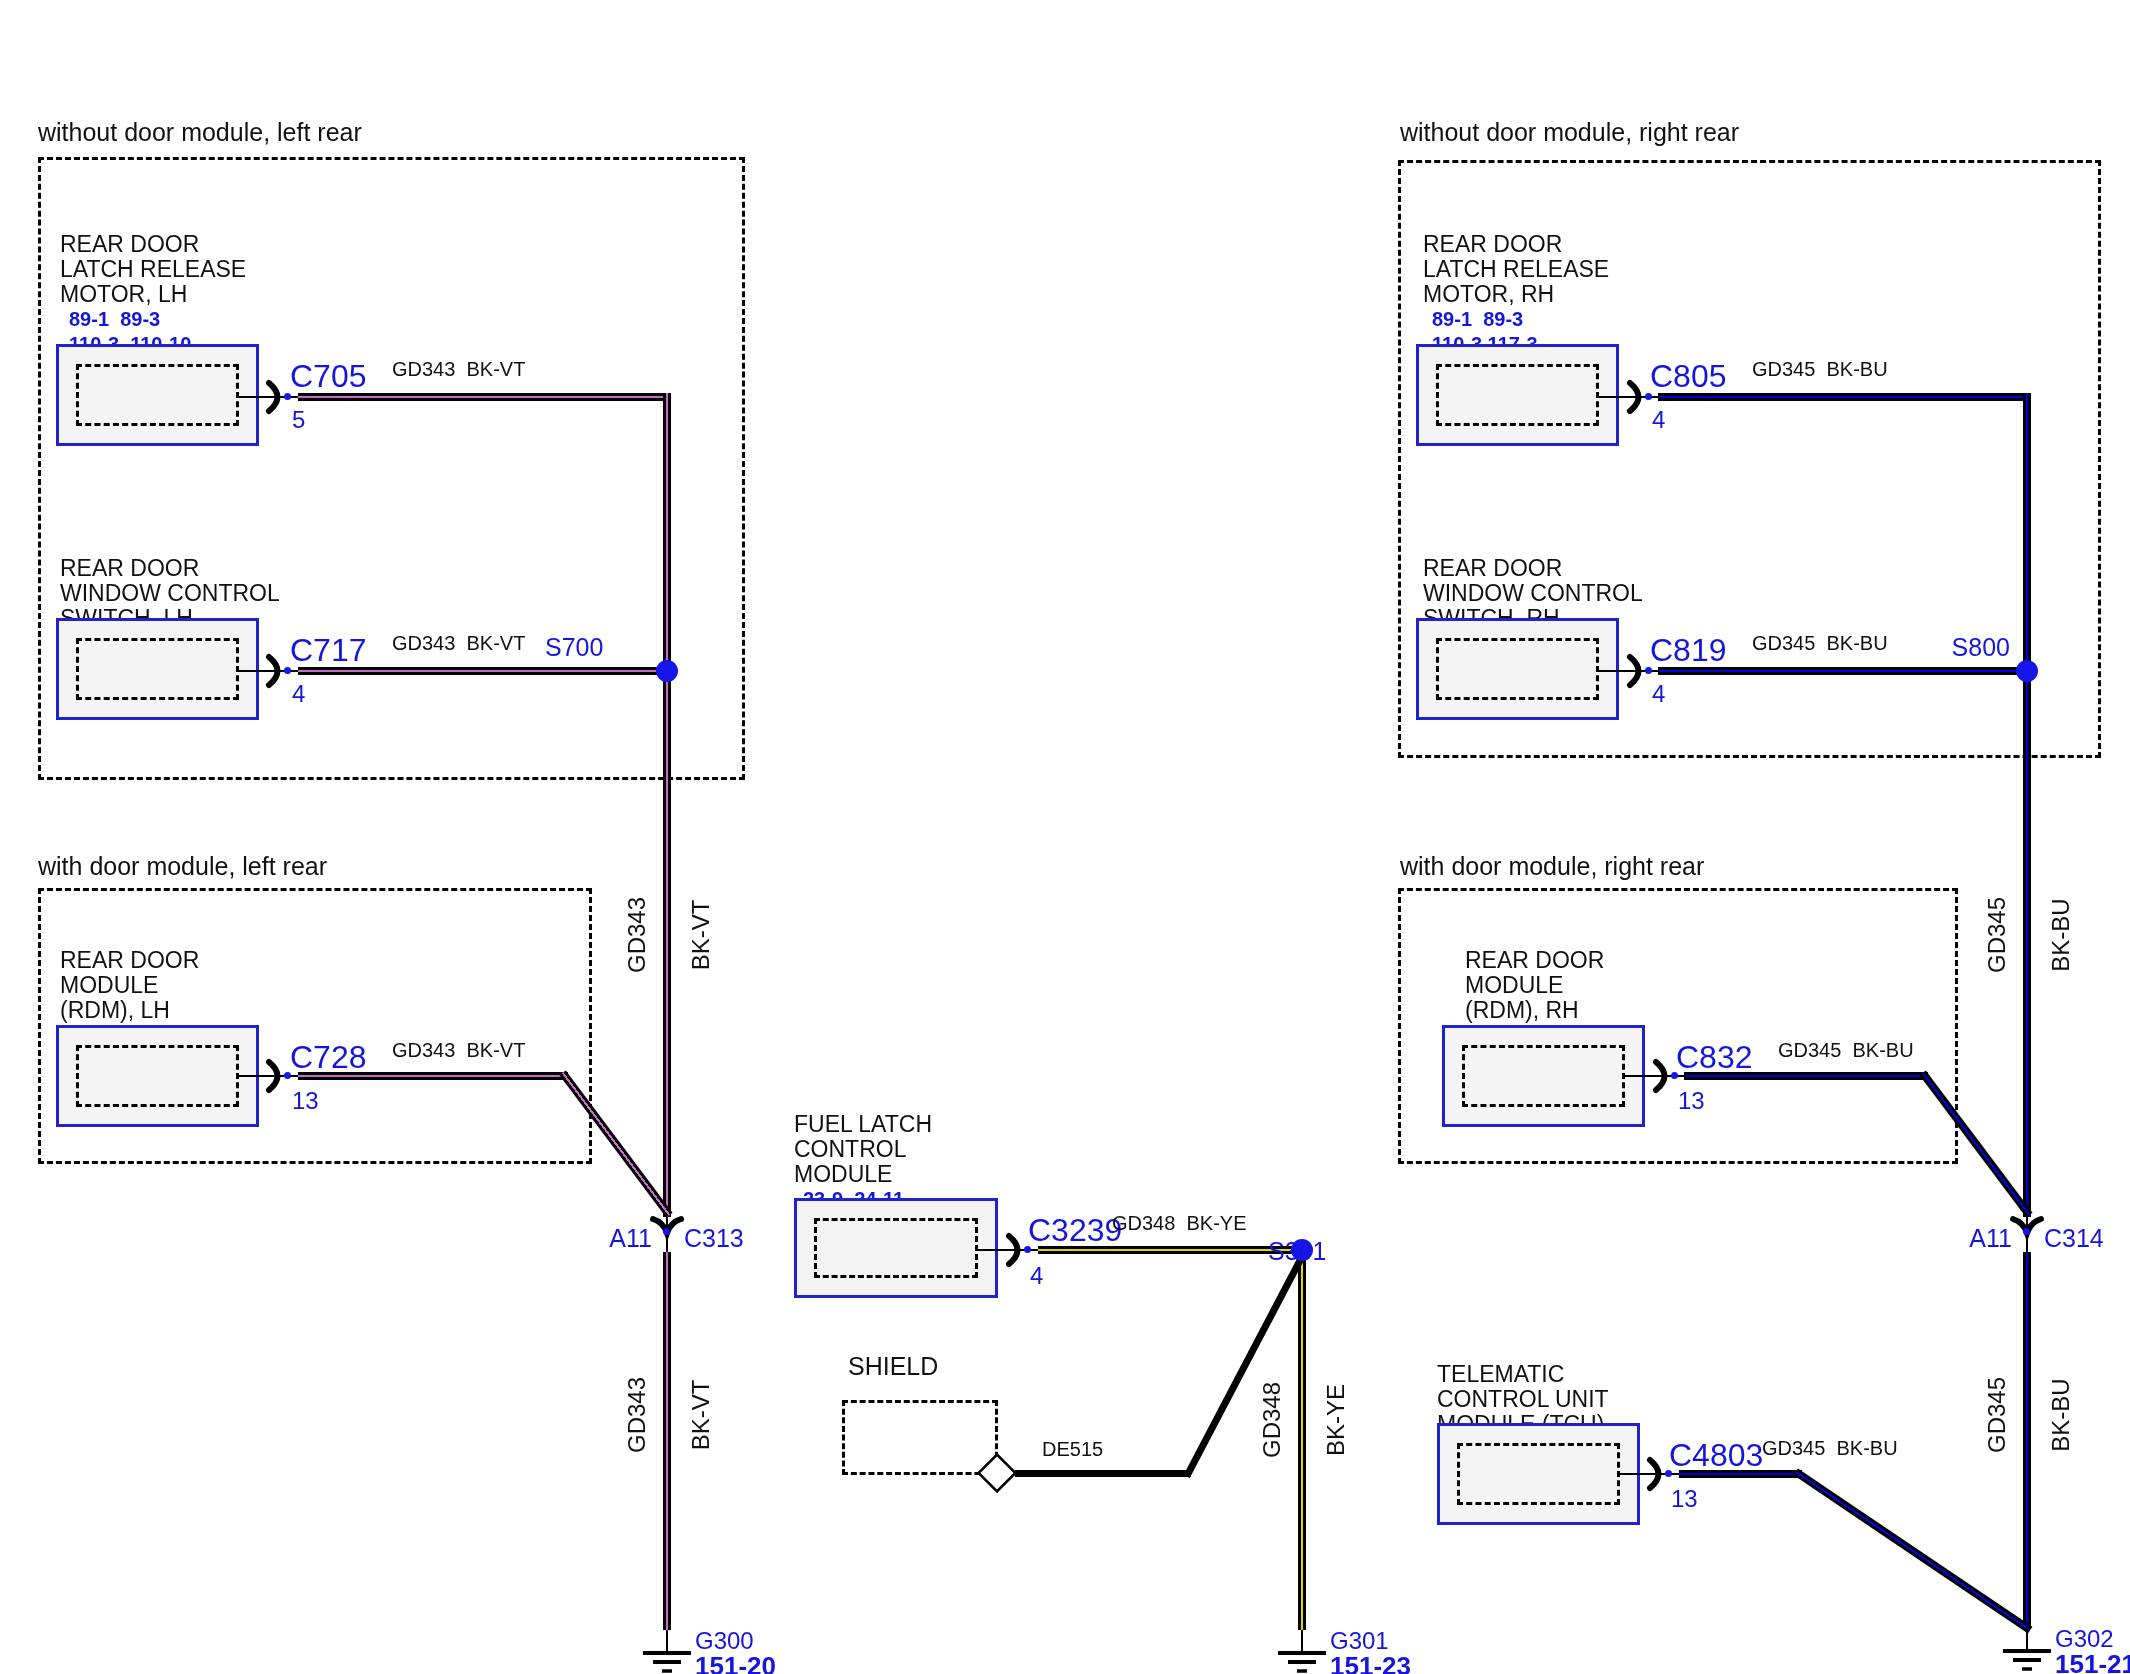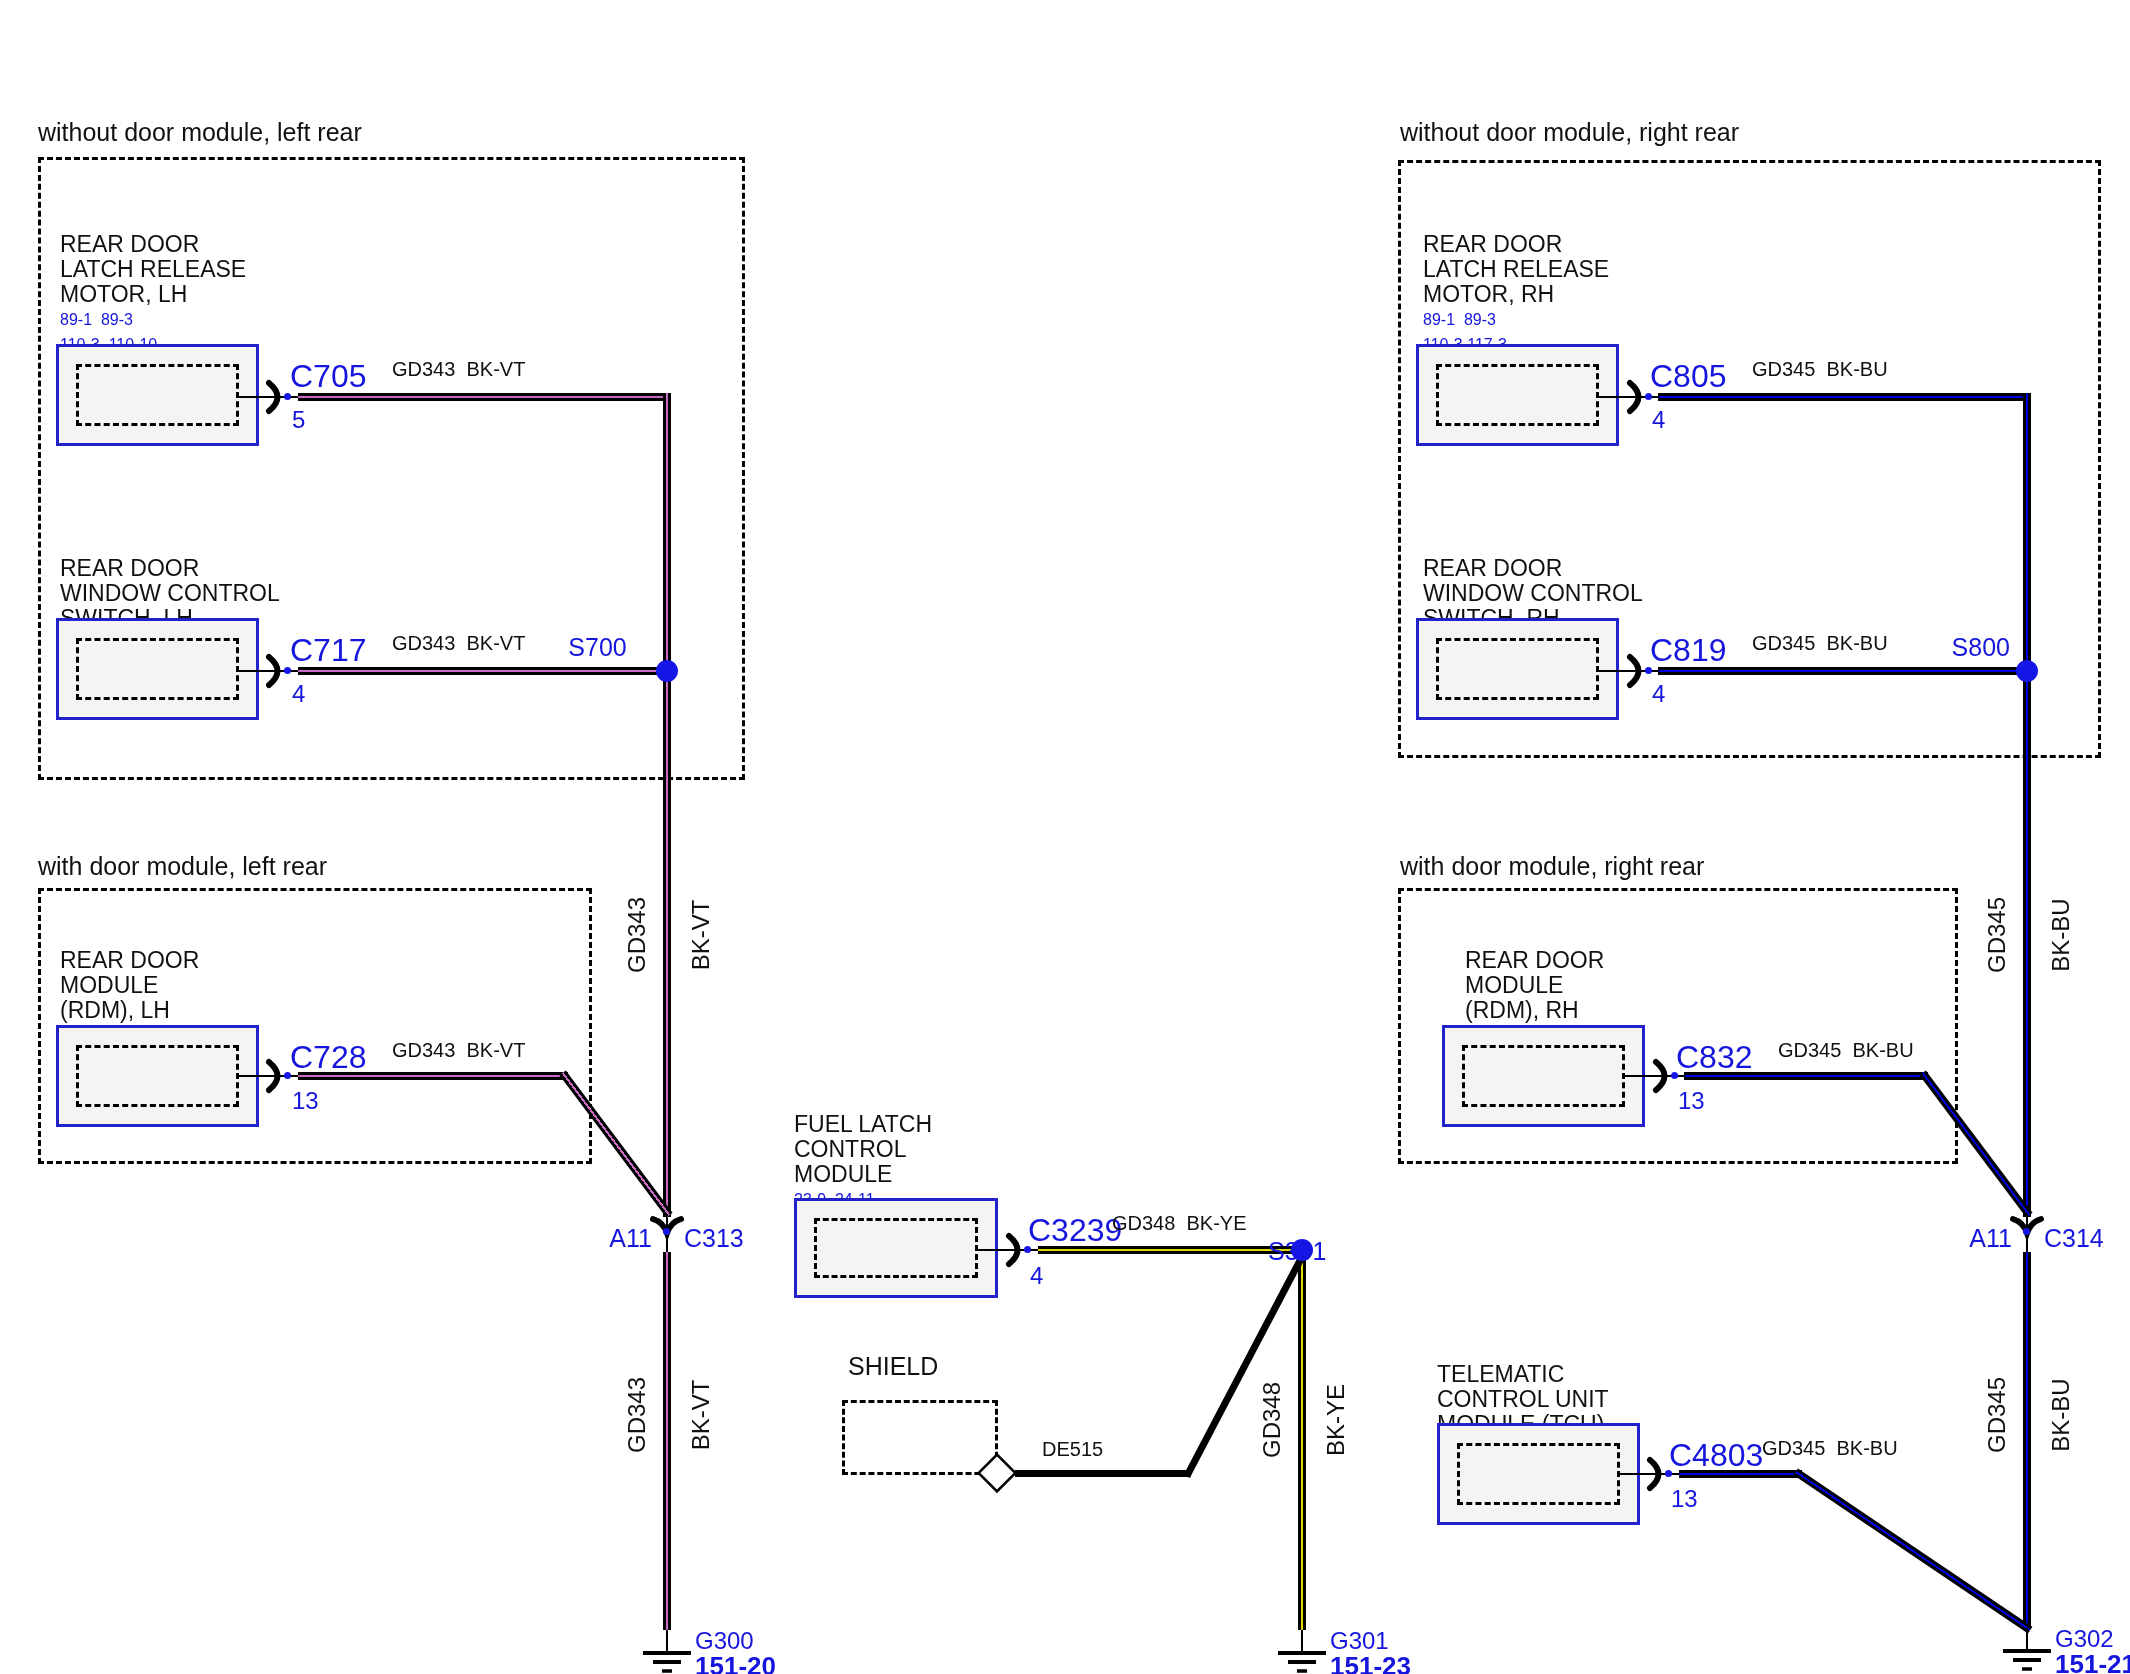--- a/index.html
+++ b/index.html
@@ -6,21 +6,21 @@
   body{font-family:"Liberation Sans", sans-serif;}
   #canvas{position:relative;width:2130px;height:1674px;background:#fff;overflow:hidden;
           --c-violet:#c76bc7;--c-blue:#0000e0;--c-yellow:#e2d800;--blue-txt:#1515dd;}
   #canvas *{position:absolute;box-sizing:border-box;}
   .title{font-size:44px;letter-spacing:-1px;color:#000;white-space:pre;}
   .seclabel{font-size:25px;color:#111;white-space:pre;}
   .dashbox{border:3px dashed #000;}
   .cbox{border:3px solid #2222cc;background:#f4f4f4;}
   .cbox-inner{position:absolute;left:17px;top:17px;right:17px;bottom:17px;border:3px dashed #000;}
   .ctext{font-size:23px;line-height:25px;color:#111;white-space:pre;}
-  .ctext .refs{font-size:16px;font-weight:400;color:var(--blue-txt);}
+  .ctext .refs{font-size:20px;font-weight:700;color:var(--blue-txt);margin-left:9px;}
   .conn{font-size:32px;color:var(--blue-txt);white-space:pre;}
   .pin{font-size:24px;color:var(--blue-txt);white-space:pre;}
   .wlabel{font-size:20px;color:#111;white-space:pre;}
   .vlab{width:120px;text-align:center;font-size:24px;color:#111;transform:rotate(-90deg);white-space:pre;}
   .splab{font-size:25px;color:var(--blue-txt);white-space:pre;}
   .inlab{font-size:25px;color:var(--blue-txt);white-space:pre;}
   .gid{font-size:24px;color:var(--blue-txt);white-space:pre;}
   .gpage{font-size:26px;font-weight:700;color:var(--blue-txt);white-space:pre;}
   .wh{height:8px;background:linear-gradient(to bottom,#000 0 3px,var(--s) 3px 5px,#000 5px 8px);}
   .wv{width:8px;background:linear-gradient(to right,#000 0 3px,var(--s) 3px 5px,#000 5px 8px);}
@@ -223,21 +223,21 @@
   <div class="stub" style="left:1619px;top:1473px;width:60px"></div>
   <svg class="arr dia" style="left:1647px;top:1458px" width="24" height="32" viewBox="0 0 24 32">
       <path d="M3,2 Q20,16 3,30"></path>
     </svg>
   <div class="bdot" style="left:1665px;top:1470px"></div>
   <div class="conn" style="left:1669px;top:1437px">C4803</div>
   <div class="pin" style="left:1671px;top:1485px">13</div>
   <div class="wlabel" style="left:1762px;top:1437px">GD345  BK-BU</div>
 
   <div class="dot" style="left:656px;top:660px"></div>
-  <div class="splab" style="left:545px;top:633px;width:105px;text-align:center">S700</div>
+  <div class="splab" style="left:545px;top:633px;width:105px;text-align:left">S700</div>
   <div class="dot" style="left:1291px;top:1239px"></div>
   <div class="splab" style="left:1268px;top:1237px">S301</div>
   <div class="dot" style="left:2016px;top:660px"></div>
   <div class="splab" style="left:1905px;top:633px;width:105px;text-align:right">S800</div>
 
   <div class="thinv" style="left:666px;top:1217px;height:35px"></div>
   <svg class="chev dia" style="left:650px;top:1216px" width="34" height="24" viewBox="0 0 34 24">
       <path d="M3,3 Q13,6 17,17 Q21,6 31,3" stroke-width="5"></path>
     </svg>
   <div class="bdot" style="left:663px;top:1228px"></div>

